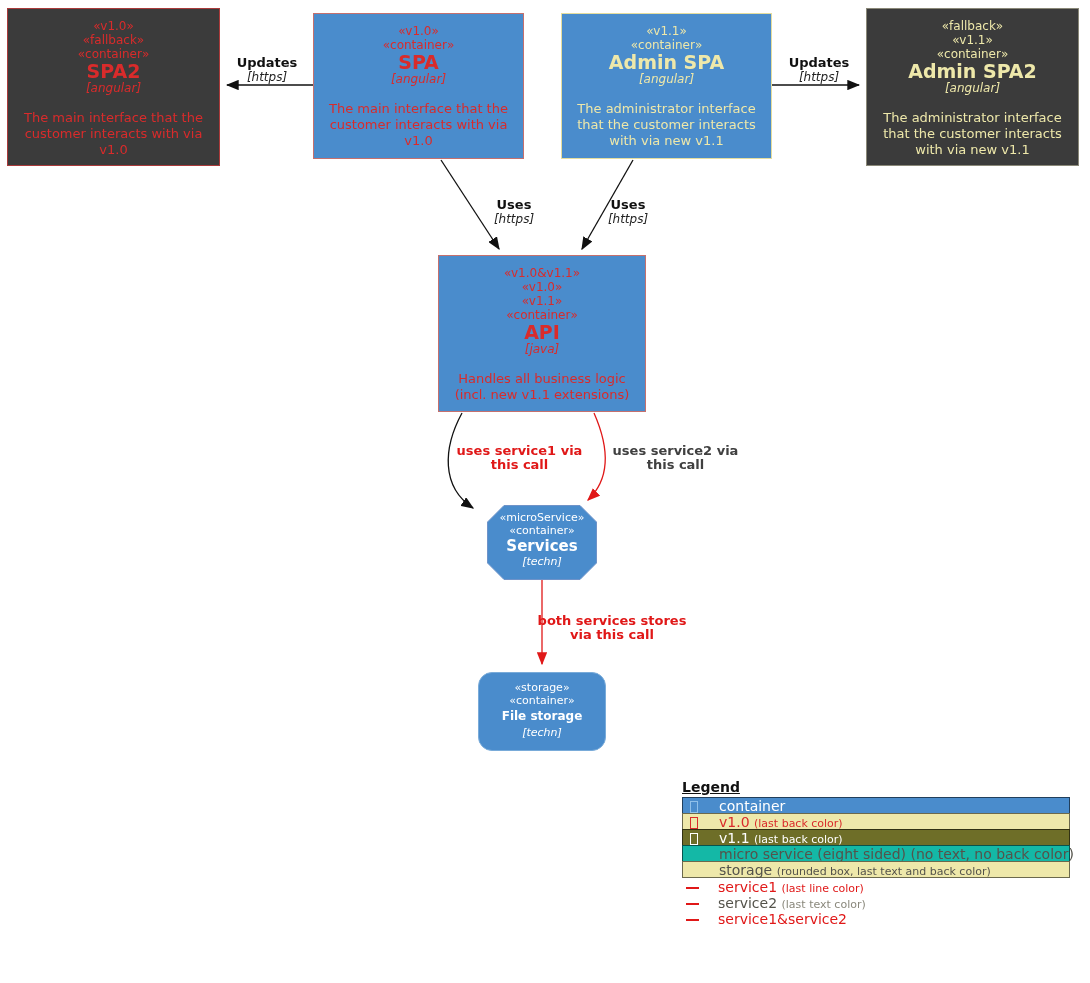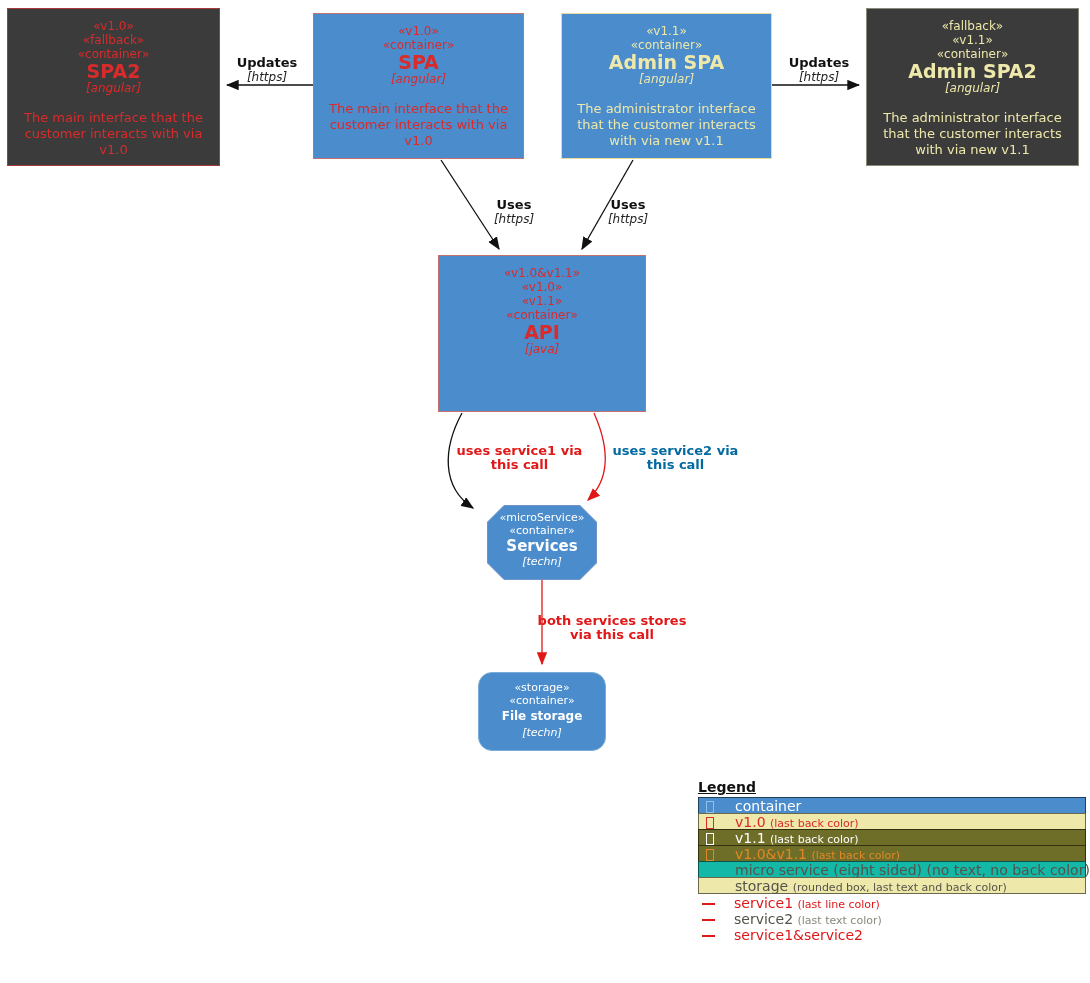--- a/index.html
+++ b/index.html
@@ -44,25 +44,25 @@
 
   
   .edge-label{position:absolute;z-index:3;text-align:center;font-size:13px;
     font-weight:bold;color:#111111;line-height:14px;}
   .edge-tech{font-weight:normal;font-style:italic;font-size:12px;color:#222222;}
   .lbl-updates-left{left:220px;top:56px;width:94px;}
   .lbl-updates-right{left:774px;top:56px;width:90px;}
   .lbl-uses-1{left:479px;top:198px;width:70px;}
   .lbl-uses-2{left:593px;top:198px;width:70px;}
   .lbl-svc1{left:442px;top:444px;width:155px;color:#E01818;}
-  .lbl-svc2{left:598px;top:444px;width:155px;color:#0369a1;}
+  .lbl-svc2{left:598px;top:444px;width:155px;color:#404040;}
   .lbl-store{left:536px;top:614px;width:152px;color:#E01818;}
 
   
-  .legend{position:absolute;left:682px;top:779px;width:388px;z-index:1;margin-left:16px;}
+  .legend{position:absolute;left:682px;top:779px;width:388px;z-index:1;}
   .legend-title{font-size:14px;font-weight:bold;text-decoration:underline;
     color:#111111;margin-bottom:3px;}
   .lrow{position:relative;font-size:14px;height:17px;line-height:17px;
     padding-left:36px;box-sizing:border-box;white-space:nowrap;}
   .banded{border:1px solid rgba(0,0,0,0.55);margin-top:-1px;}
   .lnote{font-size:11px;}
   .tofu{position:absolute;left:7px;top:3px;width:6px;height:10px;
     border:1px solid currentColor;display:inline-block;}
   .dash{position:absolute;left:4px;top:8px;width:13px;height:0;
     border-top:2px solid #E01818;display:inline-block;}
@@ -118,20 +118,21 @@
     <div class="desc">The administrator interface that the customer interacts with via new v1.1</div>
   </div>
 
   <div class="node api">
     <div class="stereo">«v1.0&amp;v1.1»</div>
     <div class="stereo">«v1.0»</div>
     <div class="stereo">«v1.1»</div>
     <div class="stereo">«container»</div>
     <div class="node-name">API</div>
     <div class="tech">[java]</div>
+    <div class="desc">Handles all business logic (incl. new v1.1 extensions)</div>
   </div>
 
   <div class="services">
     <svg width="110" height="75">
       <polygon points="17,0.5 93,0.5 109.5,17 109.5,58 93,74.5 17,74.5 0.5,58 0.5,17" fill="#4A8CCC" stroke="#6F93C9" stroke-width="1"></polygon>
     </svg>
     <div class="oct-content">
       <div class="stereo">«microService»</div>
       <div class="stereo">«container»</div>
       <div class="node-name">Services</div>
@@ -197,25 +198,20 @@
       <span>v1.0</span>
       <span class="lnote">(last back color)</span>
     </div>
 
     <div class="lrow banded r-v11">
       <span class="tofu"></span>
       <span>v1.1</span>
       <span class="lnote">(last back color)</span>
     </div>
 
-    <div class="lrow banded r-v1011">
-      <span class="tofu"></span>
-      <span>v1.0&amp;v1.1</span>
-      <span class="lnote">(last back color)</span>
-    </div>
 
 
     <div class="lrow banded r-micro">
       <span>micro service (eight sided) (no text, no back color)</span>
     </div>
 
     <div class="lrow banded r-storage">
       <span>storage</span>
       <span class="lnote">(rounded box, last text and back color)</span>
     </div>

